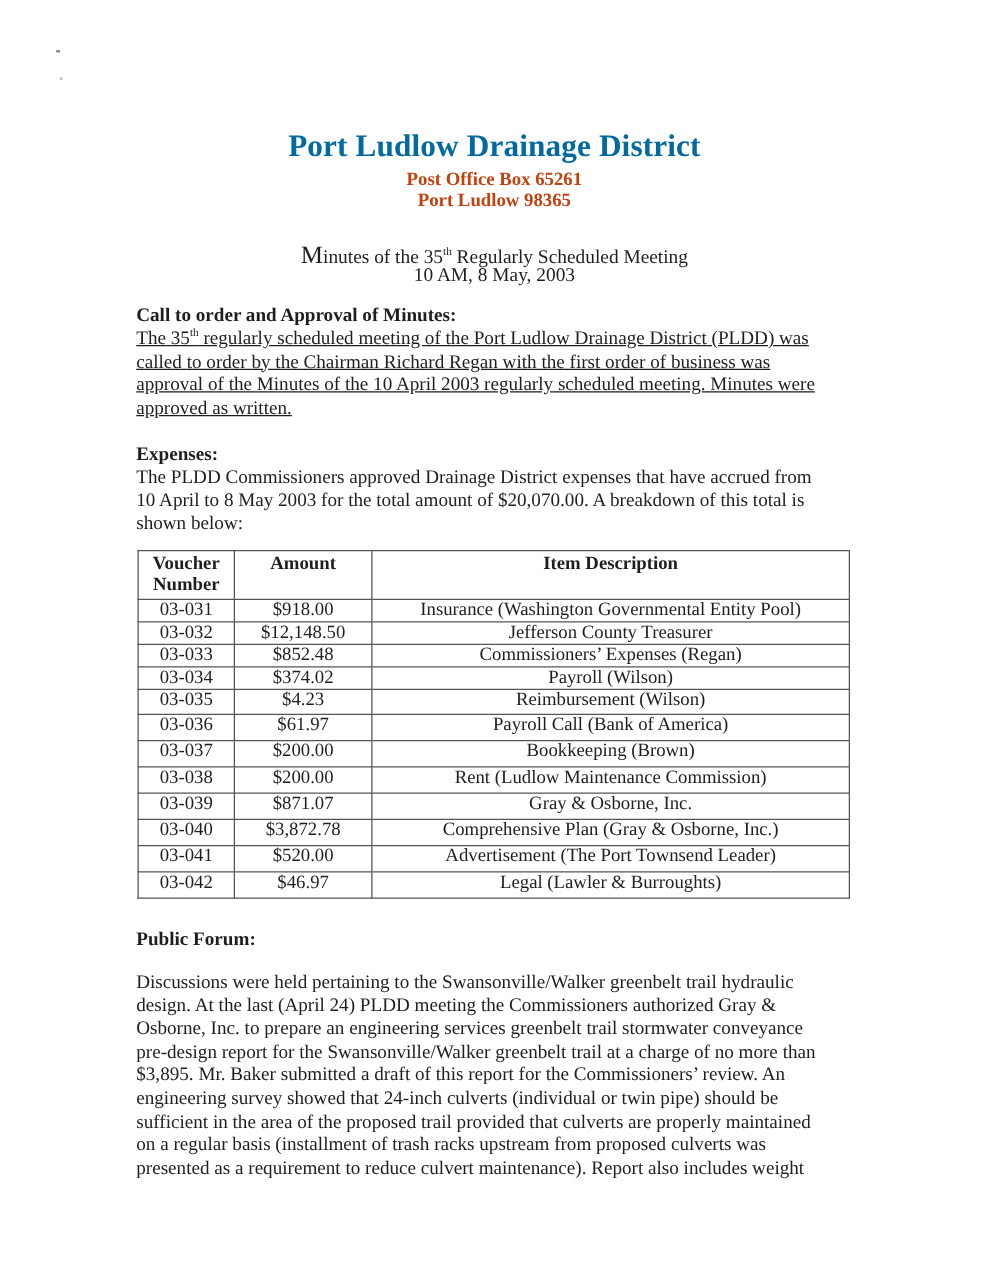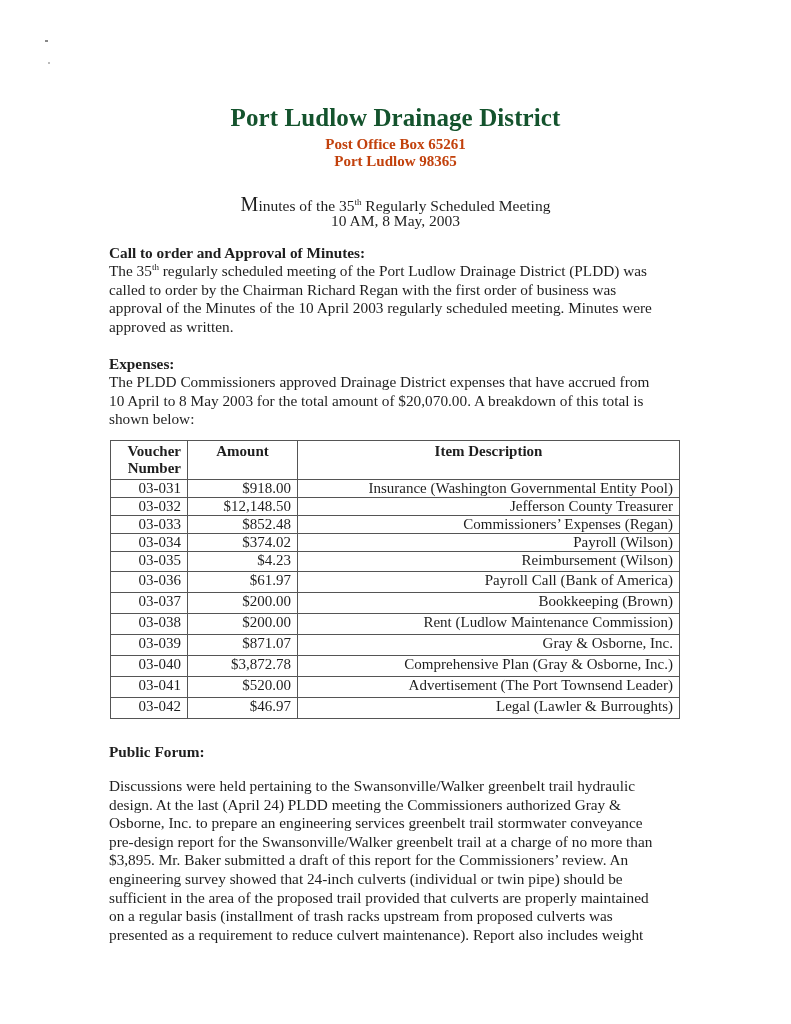--- a/index.html
+++ b/index.html
@@ -1,34 +1,34 @@
 <!DOCTYPE html>
 <html><head>
 <meta charset="utf-8">
 <style>
   html, body { margin: 0; padding: 0; background: #fff; }
   body { width: 791px; height: 1024px; position: relative; overflow: hidden;
          font-family: "Liberation Serif", "DejaVu Serif", serif; color: #1e1e1e; }
   .abs { position: absolute; }
   .center { left: 0; width: 791px; text-align: center; }
-  .title { top: 104px; font-size: 25px; font-weight: bold; letter-spacing: 0.1px; color: #14532d; }
+  .title { top: 104px; font-size: 25px; font-weight: bold; letter-spacing: 0.1px; color: #0369a1; }
   .sub { font-size: 15px; font-weight: bold; color: #c2410c; }
   .sub1 { top: 136px; }
   .sub2 { top: 153px; }
   .minutes { top: 193px; font-size: 15.5px; }
   .minutes .big { font-size: 20px; }
   .meetdate { top: 212px; font-size: 15.5px; }
   sup { font-size: 9px; vertical-align: 6px; line-height: 0; }
   .heading { left: 109px; font-size: 15.3px; font-weight: bold; }
   .para { left: 109px; width: 570px; font-size: 15.3px; line-height: 18.6px; }
   .para .line { display: block; white-space: nowrap; }
   table.expenses { position: absolute; left: 110px; top: 440px; width: 570px;
     border-collapse: collapse; font-size: 15px; }
   table.expenses td, table.expenses th { border: 1px solid #555; padding: 0 6px;
-    text-align: right; vertical-align: top; white-space: nowrap; font-weight: normal; }
+    text-align: center; vertical-align: top; white-space: nowrap; font-weight: normal; }
   table.expenses th { font-weight: bold; height: 36px; line-height: 17px; padding-top: 2px; }
   table.expenses th.center-h { text-align: center; }
   table.expenses td { line-height: 17px; }
   col.c1 { width: 77px; } col.c2 { width: 110px; }
   .speck { position: absolute; width: 3px; height: 2px; background: #888; }
 </style>
 </head>
 <body>
 
 <div class="speck" style="left:45px;top:40px;"></div>
@@ -37,21 +37,21 @@
 <div class="abs center title">Port Ludlow Drainage District</div>
 <div class="abs center sub sub1">Post Office Box 65261</div>
 <div class="abs center sub sub2">Port Ludlow 98365</div>
 
 <div class="abs center minutes">
   <span class="big">M</span><span>inutes of the 35</span><sup>th</sup><span> Regularly Scheduled Meeting</span>
 </div>
 <div class="abs center meetdate">10 AM, 8 May, 2003</div>
 
 <div class="abs heading" style="top:244px;">Call to order and Approval of Minutes:</div>
-<div class="abs para" style="top:262px;">
+<div class="abs para" style="top:262px;text-decoration:underline;">
   <span class="line"><span>The 35</span><sup>th</sup><span> regularly scheduled meeting of the Port Ludlow Drainage District (PLDD) was</span></span>
   <span class="line">called to order by the Chairman Richard Regan with the first order of business was</span>
   <span class="line">approval of the Minutes of the 10 April 2003 regularly scheduled meeting.  Minutes were</span>
   <span class="line">approved as written.</span>
 </div>
 
 <div class="abs heading" style="top:355px;">Expenses:</div>
 <div class="abs para" style="top:373px;">
   <span class="line">The PLDD Commissioners approved Drainage District expenses that have accrued from</span>
   <span class="line">10 April to 8 May 2003 for the total amount of $20,070.00.  A breakdown of this total is</span>

